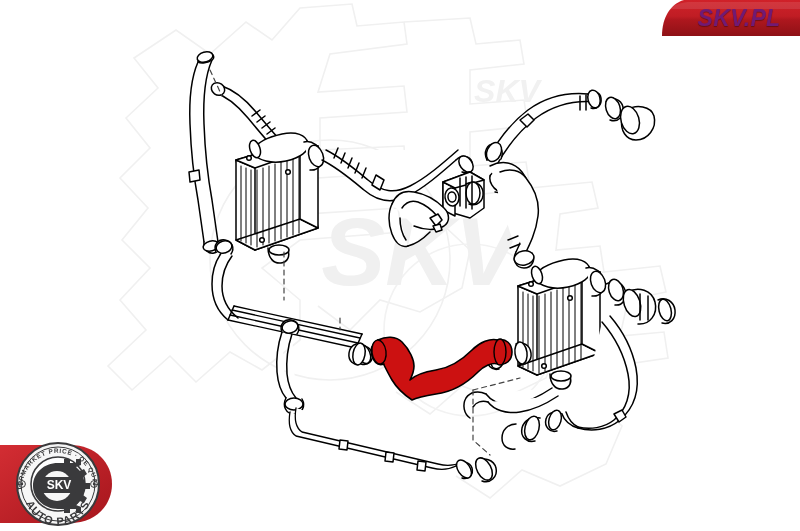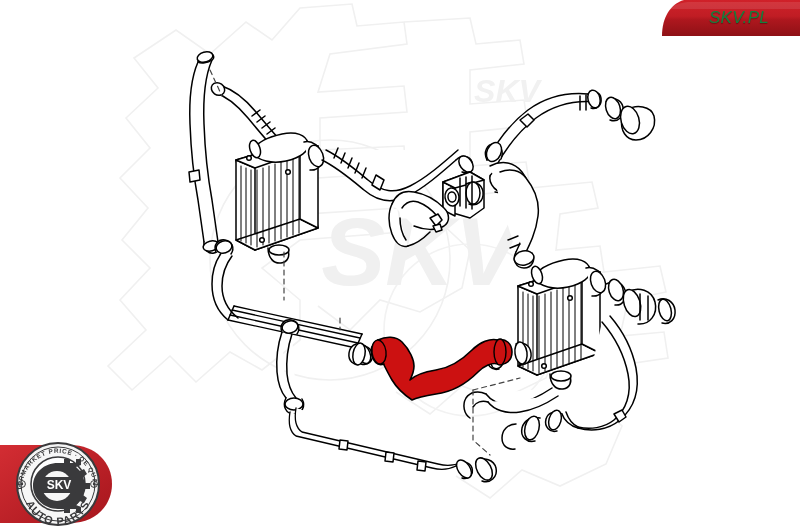--- a/index.html
+++ b/index.html
@@ -37,25 +37,25 @@
     position: absolute;
     left: 0;
     top: 0;
     width: 138px;
     height: 36px;
     display: flex;
     align-items: center;
     justify-content: center;
     padding-left: 16px;
     box-sizing: border-box;
-    font-size: 17px;
-    font-weight: normal;
+    font-size: 23px;
+    font-weight: bold;
     font-style: italic;
     letter-spacing: 0.3px;
-    color: #15803d;
+    color: #701a75;
     text-shadow: 0 1px 1px rgba(0,0,0,0.35);
     pointer-events: none;
   }
   
   #quality-seal {
     position: absolute;
     left: 0;
     top: 437px;
     width: 116px;
     height: 94px;

